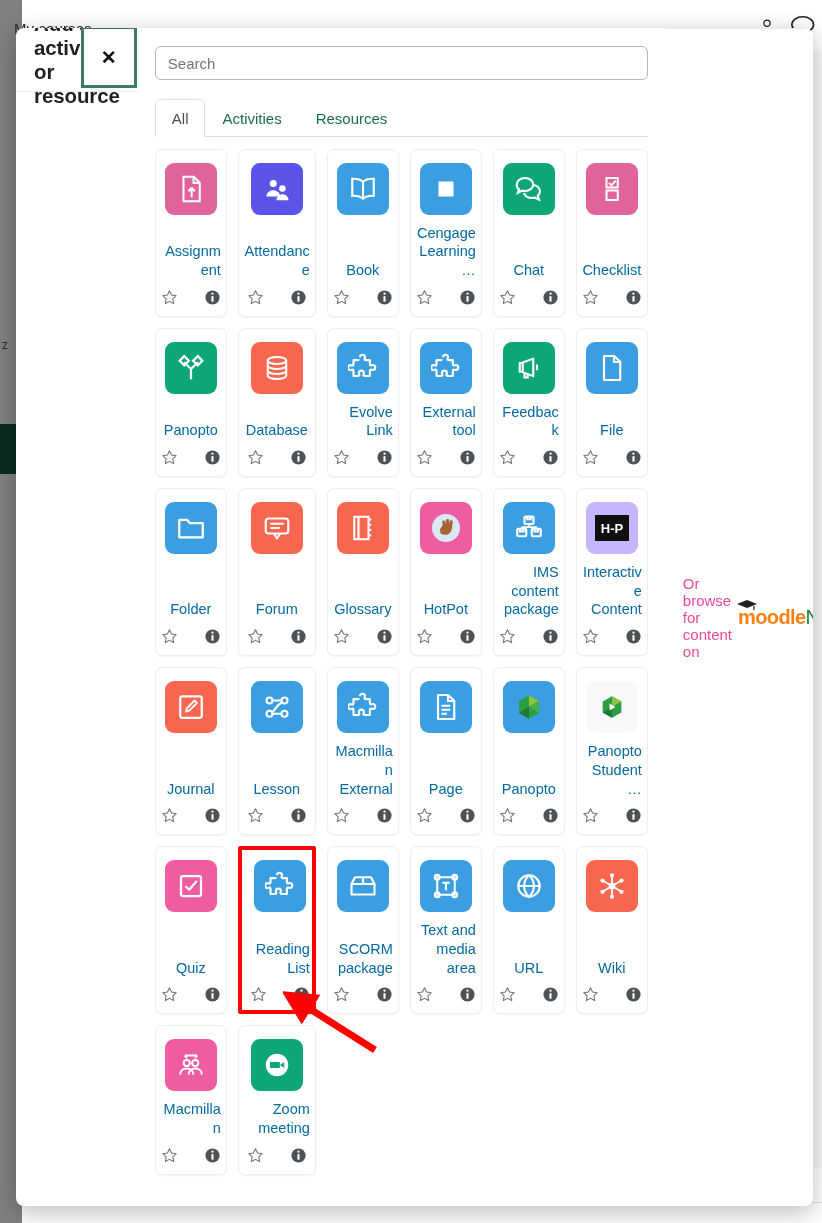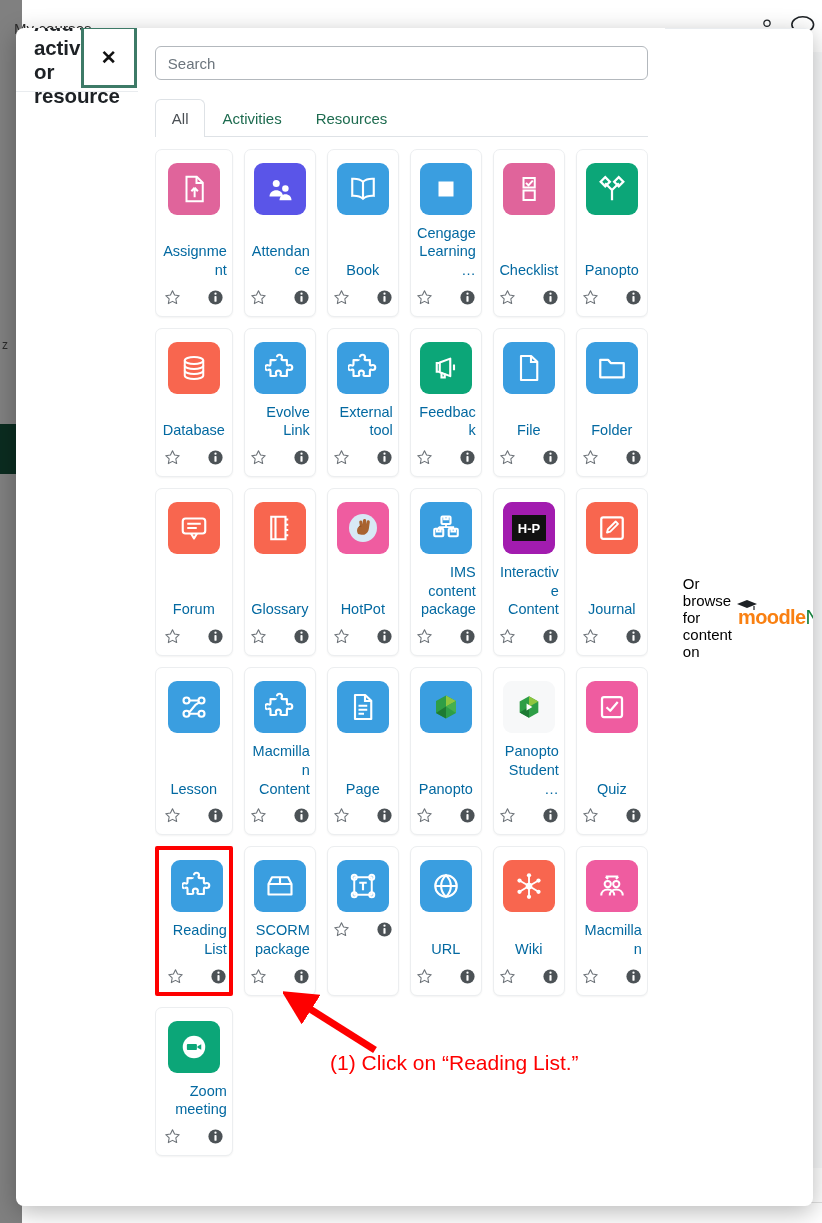--- a/index.html
+++ b/index.html
@@ -94,21 +94,21 @@
   .star { width: 17px; height: 17px; display:block; }
   .infobtn { width: 17px; height: 17px; display:block; }
 
   
   .card.highlight .card-label { padding-top: 9px; }
 
   .modal-footer {
     flex: 0 0 58px; border-top: 1px solid #e9ecef;
     display: flex; align-items: center; padding: 0 18px;
   }
-  .footer-text { font-size: 15px; color: #000000; }
+  .footer-text { font-size: 15px; color: #ec4899; }
   .moodlenet { display: inline-flex; align-items: baseline; margin-left: 6px; position: relative; }
   .mn-moodle { font-size: 20px; font-weight: bold; color: #f98012; letter-spacing: -.6px; }
   .mn-net { font-size: 20px; color: #15803d; letter-spacing: -.4px; }
   .mn-cap { position: absolute; left: -2px; top: -7px; }
 
   
   .annot-text {
     position: absolute; left: 330px; top: 1051px;
     font-size: 21px; color: #fe0000; white-space: nowrap;
   }
@@ -232,20 +232,39 @@
                   <path d="M12 2.6l2.9 6 6.6.9-4.8 4.6 1.2 6.5L12 17.5 6.1 20.6l1.2-6.5L2.5 9.5l6.6-.9z" fill="none" stroke="#6b7177" stroke-width="1.5" stroke-linejoin="round"></path>
                 </svg>
                 <svg class="infobtn" viewBox="0 0 24 24">
                   <circle cx="12" cy="12" r="10" fill="#4c5256"></circle>
                   <circle cx="12" cy="6.6" r="1.6" fill="#fff"></circle>
                   <rect x="10.5" y="9.8" width="3" height="8.2" rx="1.2" fill="#fff"></rect>
                 </svg>
               </div>
             </div>
             <div class="card">
+              <div class="tile" style="background: rgb(12, 166, 120);">
+                <svg width="30" height="30" viewBox="0 0 24 24">
+                  <path d="M8.8 3.2c3.6 0 6.6 2.3 6.6 5.2s-3 5.2-6.6 5.2c-.8 0-1.6-.1-2.3-.3L3 15.1l1-2.8C2.6 11.4 2.2 9.8 2.2 8.4c0-2.9 3-5.2 6.6-5.2Z" fill="none" stroke="#ffffff" stroke-width="1.7"></path>
+                  <path d="M14.6 8.6c3.5.2 6.2 2.4 6.2 5.2 0 1.4-.6 2.7-1.8 3.7l1 3-3.4-1.6c-.7.2-1.4.3-2.2.3-3.1 0-5.7-1.7-6.4-4" fill="none" stroke="#ffffff" stroke-width="1.7"></path>
+                </svg>
+              </div>
+              <div class="card-label">Chat</div>
+              <div class="card-actions">
+                <svg class="star" viewBox="0 0 24 24">
+                  <path d="M12 2.6l2.9 6 6.6.9-4.8 4.6 1.2 6.5L12 17.5 6.1 20.6l1.2-6.5L2.5 9.5l6.6-.9z" fill="none" stroke="#6b7177" stroke-width="1.5" stroke-linejoin="round"></path>
+                </svg>
+                <svg class="infobtn" viewBox="0 0 24 24">
+                  <circle cx="12" cy="12" r="10" fill="#4c5256"></circle>
+                  <circle cx="12" cy="6.6" r="1.6" fill="#fff"></circle>
+                  <rect x="10.5" y="9.8" width="3" height="8.2" rx="1.2" fill="#fff"></rect>
+                </svg>
+              </div>
+            </div>
+            <div class="card">
               <div class="tile" style="background: rgb(224, 100, 155);">
                 <svg width="30" height="30" viewBox="0 0 24 24">
                   <rect x="7.6" y="3.2" width="9" height="7.6" fill="none" stroke="#ffffff" stroke-width="1.6"></rect>
                   <path d="M9.6 7.1l2 2 3.4-3.8" fill="none" stroke="#ffffff" stroke-width="1.6"></path>
                   <rect x="7.6" y="13.2" width="9" height="7.6" fill="none" stroke="#ffffff" stroke-width="1.6"></rect>
                 </svg>
               </div>
               <div class="card-label">Checklist</div>
               <div class="card-actions">
                 <svg class="star" viewBox="0 0 24 24">
@@ -472,21 +491,21 @@
                   <path d="M12 2.6l2.9 6 6.6.9-4.8 4.6 1.2 6.5L12 17.5 6.1 20.6l1.2-6.5L2.5 9.5l6.6-.9z" fill="none" stroke="#6b7177" stroke-width="1.5" stroke-linejoin="round"></path>
                 </svg>
                 <svg class="infobtn" viewBox="0 0 24 24">
                   <circle cx="12" cy="12" r="10" fill="#4c5256"></circle>
                   <circle cx="12" cy="6.6" r="1.6" fill="#fff"></circle>
                   <rect x="10.5" y="9.8" width="3" height="8.2" rx="1.2" fill="#fff"></rect>
                 </svg>
               </div>
             </div>
             <div class="card">
-              <div class="tile" style="background: #a21caf;">
+              <div class="tile" style="background: #c4b5fd;">
                 <svg width="34" height="26" viewBox="0 0 34 26">
                   <rect x="0" y="0" width="34" height="26" fill="#111111"></rect>
                   <text x="17" y="18" text-anchor="middle" font-family="Liberation Sans, sans-serif" font-size="13" font-weight="bold" fill="#ffffff">H-P</text>
                 </svg>
               </div>
               <div class="card-label">Interactive Content</div>
               <div class="card-actions">
                 <svg class="star" viewBox="0 0 24 24">
                   <path d="M12 2.6l2.9 6 6.6.9-4.8 4.6 1.2 6.5L12 17.5 6.1 20.6l1.2-6.5L2.5 9.5l6.6-.9z" fill="none" stroke="#6b7177" stroke-width="1.5" stroke-linejoin="round"></path>
                 </svg>
@@ -538,21 +557,21 @@
                 </svg>
               </div>
             </div>
             <div class="card">
               <div class="tile" style="background: rgb(58, 158, 224);">
                 <svg width="30" height="30" viewBox="0 0 24 24">
                   <path d="M9.6 3.4a2 2 0 0 1 4 0c0 .6-.4 1-.4 1.5s.5.8 1.1.8h3.2v3.2c0 .6.3 1.1.8 1.1s.9-.4 1.5-.4a2 2 0 0 1 0 4c-.6 0-1-.4-1.5-.4s-.8.5-.8 1.1v4.1h-4.1c-.6 0-1.1-.3-1.1-.8s.4-.9.4-1.5a2 2 0 0 0-4 0c0 .6.4 1 .4 1.5s-.5.8-1.1.8H4.4v-4.1c0-.6-.3-1.1-.8-1.1s-.9.4-1.5.4" fill="none" stroke="#ffffff" stroke-width="1.7" stroke-linejoin="round"></path>
                   <path d="M2.1 13.7a2 2 0 0 1 0-4c.6 0 1 .4 1.5.4s.8-.5.8-1.1V5.7h3.2c.6 0 1.1-.3 1.1-.8" fill="none" stroke="#ffffff" stroke-width="1.7" stroke-linejoin="round"></path>
                 </svg>
               </div>
-              <div class="card-label">Macmillan Content</div>
+              <div class="card-label">Macmillan External</div>
               <div class="card-actions">
                 <svg class="star" viewBox="0 0 24 24">
                   <path d="M12 2.6l2.9 6 6.6.9-4.8 4.6 1.2 6.5L12 17.5 6.1 20.6l1.2-6.5L2.5 9.5l6.6-.9z" fill="none" stroke="#6b7177" stroke-width="1.5" stroke-linejoin="round"></path>
                 </svg>
                 <svg class="infobtn" viewBox="0 0 24 24">
                   <circle cx="12" cy="12" r="10" fill="#4c5256"></circle>
                   <circle cx="12" cy="6.6" r="1.6" fill="#fff"></circle>
                   <rect x="10.5" y="9.8" width="3" height="8.2" rx="1.2" fill="#fff"></rect>
                 </svg>
               </div>
@@ -680,20 +699,21 @@
               <div class="tile" style="background: rgb(58, 158, 224);">
                 <svg width="30" height="30" viewBox="0 0 24 24">
                   <rect x="5" y="5" width="14" height="14" fill="none" stroke="#ffffff" stroke-width="1.6"></rect>
                   <circle cx="5" cy="5" r="2" fill="none" stroke="#ffffff" stroke-width="1.6"></circle>
                   <circle cx="19" cy="5" r="2" fill="none" stroke="#ffffff" stroke-width="1.6"></circle>
                   <circle cx="5" cy="19" r="2" fill="none" stroke="#ffffff" stroke-width="1.6"></circle>
                   <circle cx="19" cy="19" r="2" fill="none" stroke="#ffffff" stroke-width="1.6"></circle>
                   <path d="M9 9.4h6M12 9.4v6" stroke="#ffffff" stroke-width="1.7"></path>
                 </svg>
               </div>
+              <div class="card-label">Text and media area</div>
               <div class="card-actions">
                 <svg class="star" viewBox="0 0 24 24">
                   <path d="M12 2.6l2.9 6 6.6.9-4.8 4.6 1.2 6.5L12 17.5 6.1 20.6l1.2-6.5L2.5 9.5l6.6-.9z" fill="none" stroke="#6b7177" stroke-width="1.5" stroke-linejoin="round"></path>
                 </svg>
                 <svg class="infobtn" viewBox="0 0 24 24">
                   <circle cx="12" cy="12" r="10" fill="#4c5256"></circle>
                   <circle cx="12" cy="6.6" r="1.6" fill="#fff"></circle>
                   <rect x="10.5" y="9.8" width="3" height="8.2" rx="1.2" fill="#fff"></rect>
                 </svg>
               </div>
@@ -801,15 +821,14 @@
   </div>
 
   <svg class="annot-arrow" width="100" height="68" viewBox="0 0 100 68">
     <defs>
       <marker id="ah" markerWidth="5" markerHeight="5" refX="3.4" refY="2.5" orient="auto">
         <path d="M0,0 L5,2.5 L0,5 z" fill="#fe0000"></path>
       </marker>
     </defs>
     <line x1="92" y1="60" x2="8" y2="7" stroke="#fe0000" stroke-width="7" marker-end="url(#ah)"></line>
   </svg>
-  <div class="annot-text">(1) Click on “Reading List.”</div>
 
 </div>
 
 </body></html>

